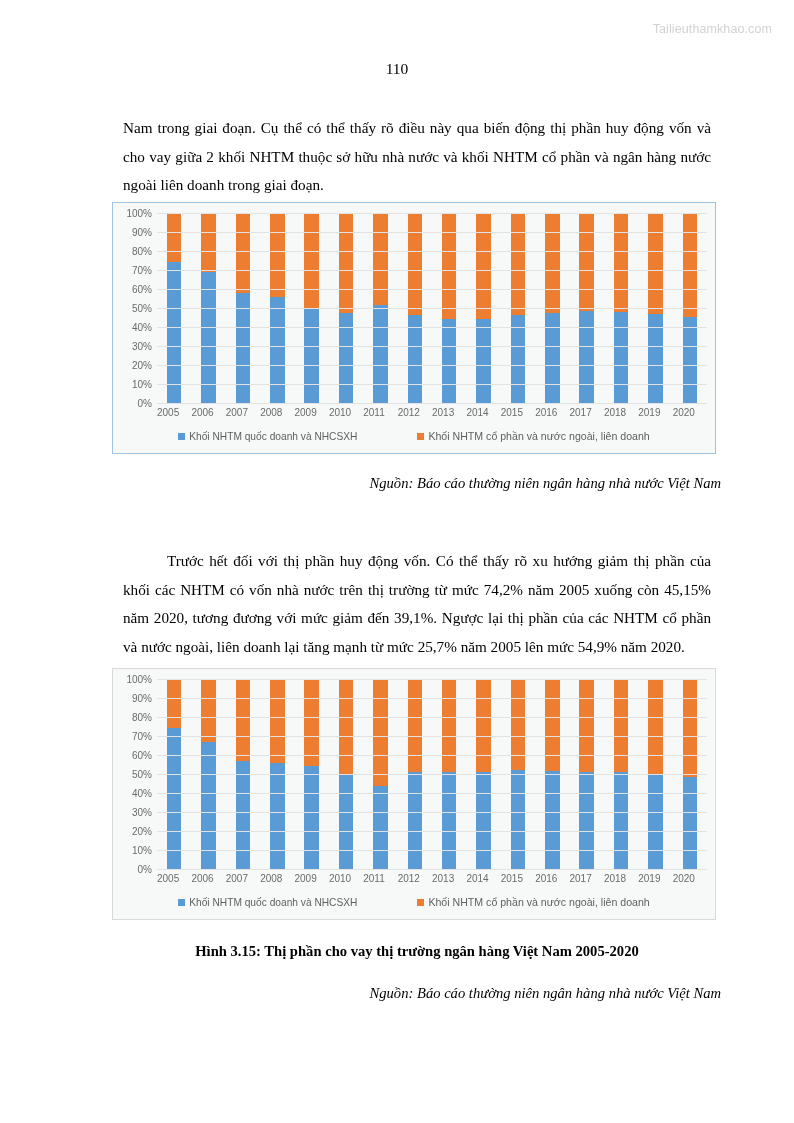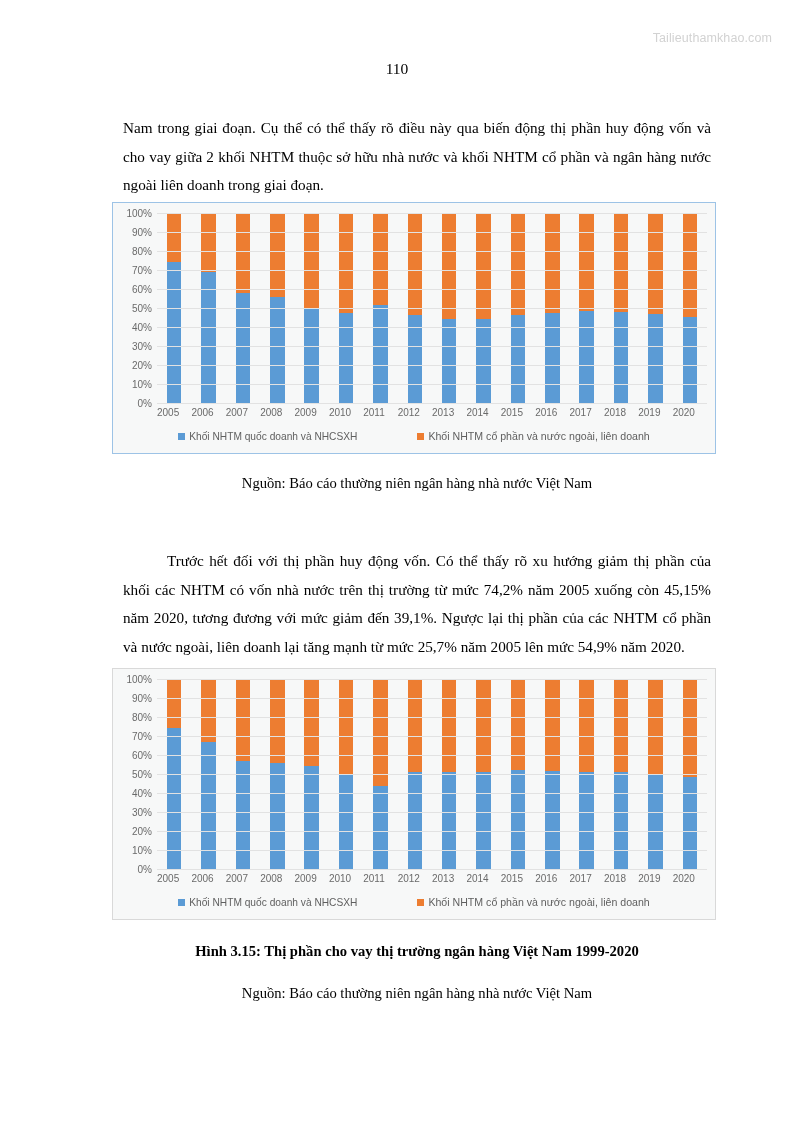--- a/index.html
+++ b/index.html
@@ -20,21 +20,21 @@
   .page {
     position: relative;
     width: 794px;
     height: 1123px;
     background: #ffffff;
   }
 
   
   .watermark {
     position: absolute;
-    top: 31px;
+    top: 22px;
     right: 22px;
     font-family: "Liberation Sans", sans-serif;
     font-size: 12.5px;
     color: #d2d2d2;
     letter-spacing: 0.1px;
     user-select: none;
   }
 
   
   .page-number {
@@ -65,21 +65,22 @@
 
   .caption {
     font-size: 14.6px;
     font-weight: bold;
     text-align: center;
     line-height: 22px;
   }
 
   .source {
     font-size: 14.6px;
-    text-align: center;
+    font-style: italic;
+    text-align: right;
     line-height: 22px;
   }
 
   
   .chart-box {
     position: absolute;
     background: #ffffff;
     padding: 0;
   }
   .chart-box.blue-border { border: 1px solid #9dc3e6; }
@@ -541,17 +542,17 @@
         </div>
         <div class="legend-item">
           <span class="legend-swatch orange"></span>
           <span class="legend-label serif-ish">Khối NHTM cổ phần và nước ngoài, liên doanh</span>
         </div>
       </div>
     </div>
   </div>
 
   <div style="position:absolute; left:113px; top:940px; width:608px;">
-    <div class="caption">Hình 3.15: Thị phần cho vay thị trường ngân hàng Việt Nam 1999-2020</div>
+    <div class="caption">Hình 3.15: Thị phần cho vay thị trường ngân hàng Việt Nam 2005-2020</div>
     <div class="source" style="margin-top:20px;">Nguồn: Báo cáo thường niên ngân hàng nhà nước Việt Nam</div>
   </div>
 
 </div>
 
 </body></html>

